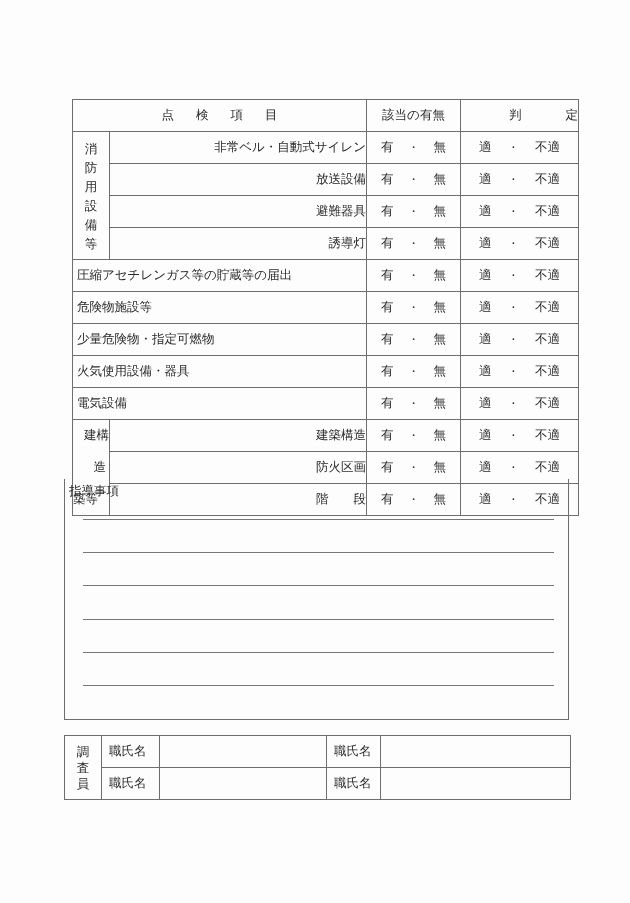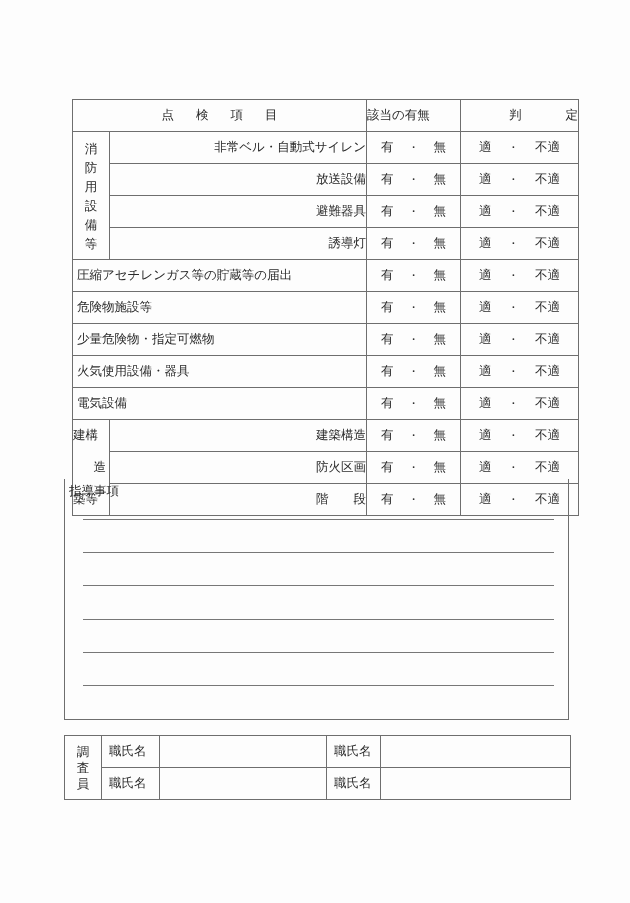--- a/index.html
+++ b/index.html
@@ -10,21 +10,21 @@
   }
   table.main {
     position: absolute; left: 72px; top: 63px; width: 506px;
     border-collapse: collapse; table-layout: fixed; margin-top: 36px;
   }
   table.main td {
     border: 1px solid #6e6e6e; height: 31px; padding: 0; vertical-align: middle;
     white-space: nowrap;
   }
   .hdr-item { text-align: center; letter-spacing: 22px; padding-left: 22px !important; }
-  .hdr-yn { }
+  .hdr-yn { text-align: center; }
   .hdr-judge { text-align: right; font-family: Liberation Serif, serif; }
   .hdr-judge span { display: inline-block; }
   .item { padding-left: 6px !important; text-align: right; }
   .full-item { padding-left: 4px !important; }
   .opt { display: flex; justify-content: space-between; align-items: center; padding: 0 14px 0 14px; }
   .opt-j { display: flex; justify-content: space-between; align-items: center; padding: 0 18px 0 18px; }
   .dot { font-size: 11px; }
   .vgroup { text-align: center; line-height: 19px; vertical-align: middle; }
   .remarks {
     position: absolute; left: 64px; top: 479px; width: 505px; height: 241px;
@@ -216,21 +216,21 @@
     <td>
           <div class="opt-j">
             <span>適</span>
             <span class="dot">・</span>
             <span>不適</span>
           </div>
         </td>
   </tr>
 
   <tr>
-    <td style="text-align:left;border-bottom:none">建構</td>
+    <td style="text-align:right;border-bottom:none">建構</td>
     <td class="item">建築構造</td>
     <td>
           <div class="opt">
             <span>有</span>
             <span class="dot">・</span>
             <span>無</span>
           </div>
         </td>
     <td>
           <div class="opt-j">

